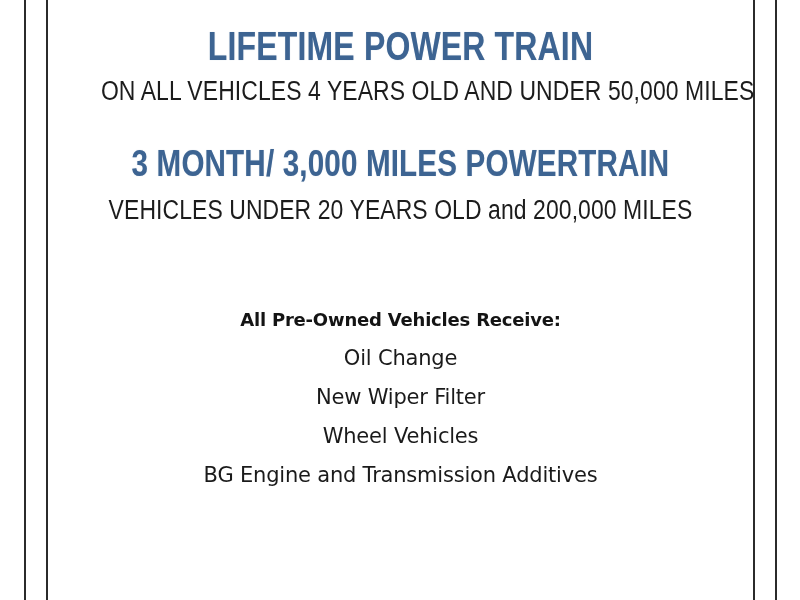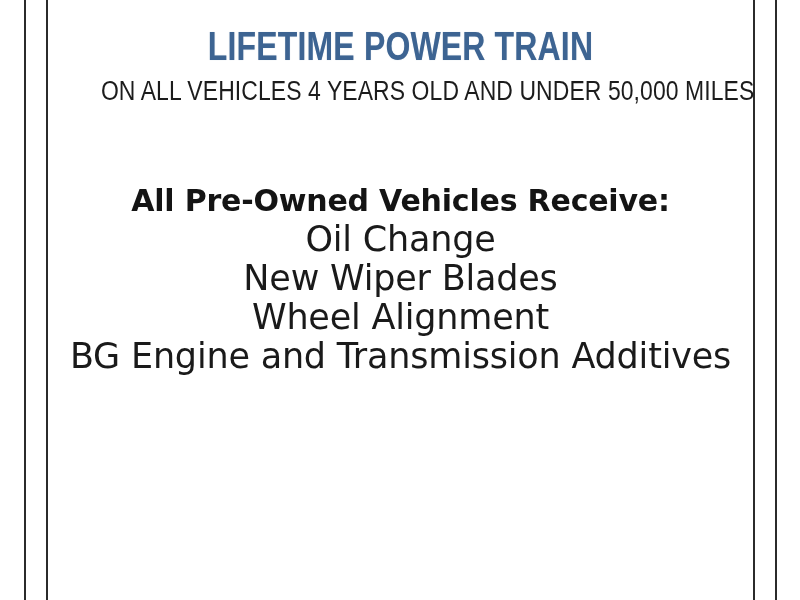--- a/index.html
+++ b/index.html
@@ -83,35 +83,35 @@
   #block-threemonth .w-sub   { margin-top: 9px; }
 
   
   .services {
     margin-top: 76px;
   }
   .services-heading {
     color: #141414;
     font-family: "DejaVu Sans", sans-serif;
     font-weight: bold;
-    font-size: 30px;
+    font-size: 18px;
     line-height: 38px;
     letter-spacing: -0.2px;
     white-space: nowrap;
   }
   .services-list {
     list-style: none;
     margin: 0;
     padding: 0;
   }
   .services-list li {
     color: #1a1a1a;
     font-family: "DejaVu Sans", sans-serif;
     font-weight: normal;
-    font-size: 35px;
+    font-size: 21px;
     line-height: 39px;
     letter-spacing: -0.2px;
     white-space: nowrap;
   }
 </style>
 </head>
 <body>
 
 <div id="poster">
 
@@ -120,26 +120,30 @@
   <div class="rule r1"></div>
   <div class="rule r2"></div>
 
   <div class="content">
 
     <div class="warranty-block" id="block-lifetime">
       <div class="w-title">LIFETIME POWER TRAIN</div>
       <div class="w-sub">ON ALL VEHICLES 4 YEARS OLD AND UNDER 50,000 MILES</div>
     </div>
 
+    <div class="warranty-block" id="block-threemonth">
+      <div class="w-title">3 MONTH/ 3,000 MILES POWERTRAIN</div>
+      <div class="w-sub">VEHICLES UNDER 20 YEARS OLD and 200,000 MILES</div>
+    </div>
 
     <div class="services">
       <div class="services-heading">All Pre-Owned Vehicles Receive:</div>
 
       <ul class="services-list" id="services-list">
         <li>Oil Change</li>
-        <li>New Wiper Blades</li>
-        <li>Wheel Alignment</li>
+        <li>New Wiper Filter</li>
+        <li>Wheel Vehicles</li>
         <li>BG Engine and Transmission Additives</li>
       </ul>
     </div>
 
   </div>
 </div>
 
 </body></html>

